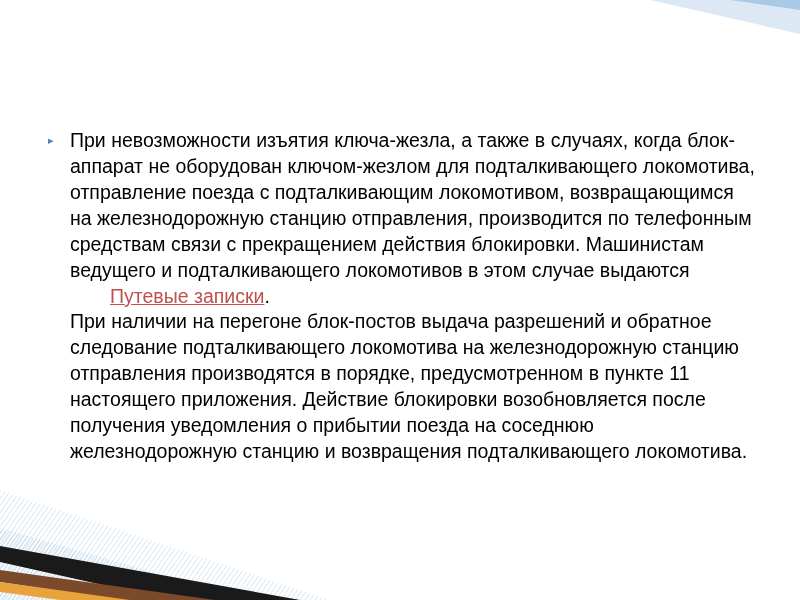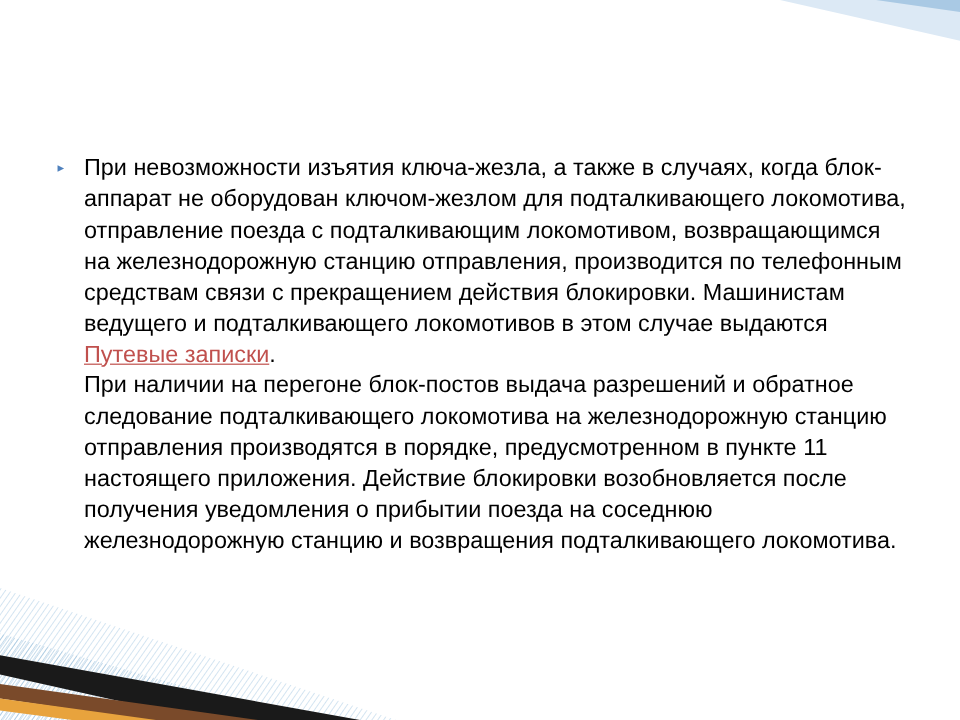--- a/index.html
+++ b/index.html
@@ -67,20 +67,21 @@
     color: #000000;
     text-align: left;
   }
   .para {
     margin: 0;
   }
   .link {
     color: #c0504d;
     text-decoration: underline;
     cursor: pointer;
+    margin-left: 40px;
   }
 </style>
 </head>
 <body>
 
 <div class="slide">
 
   <div class="deco-top-right">
     <svg width="300" height="120" viewBox="0 0 300 120" xmlns="http://www.w3.org/2000/svg" aria-hidden="true">
       <polygon points="300,0 300,34 150,0" fill="#dce9f5"></polygon>

